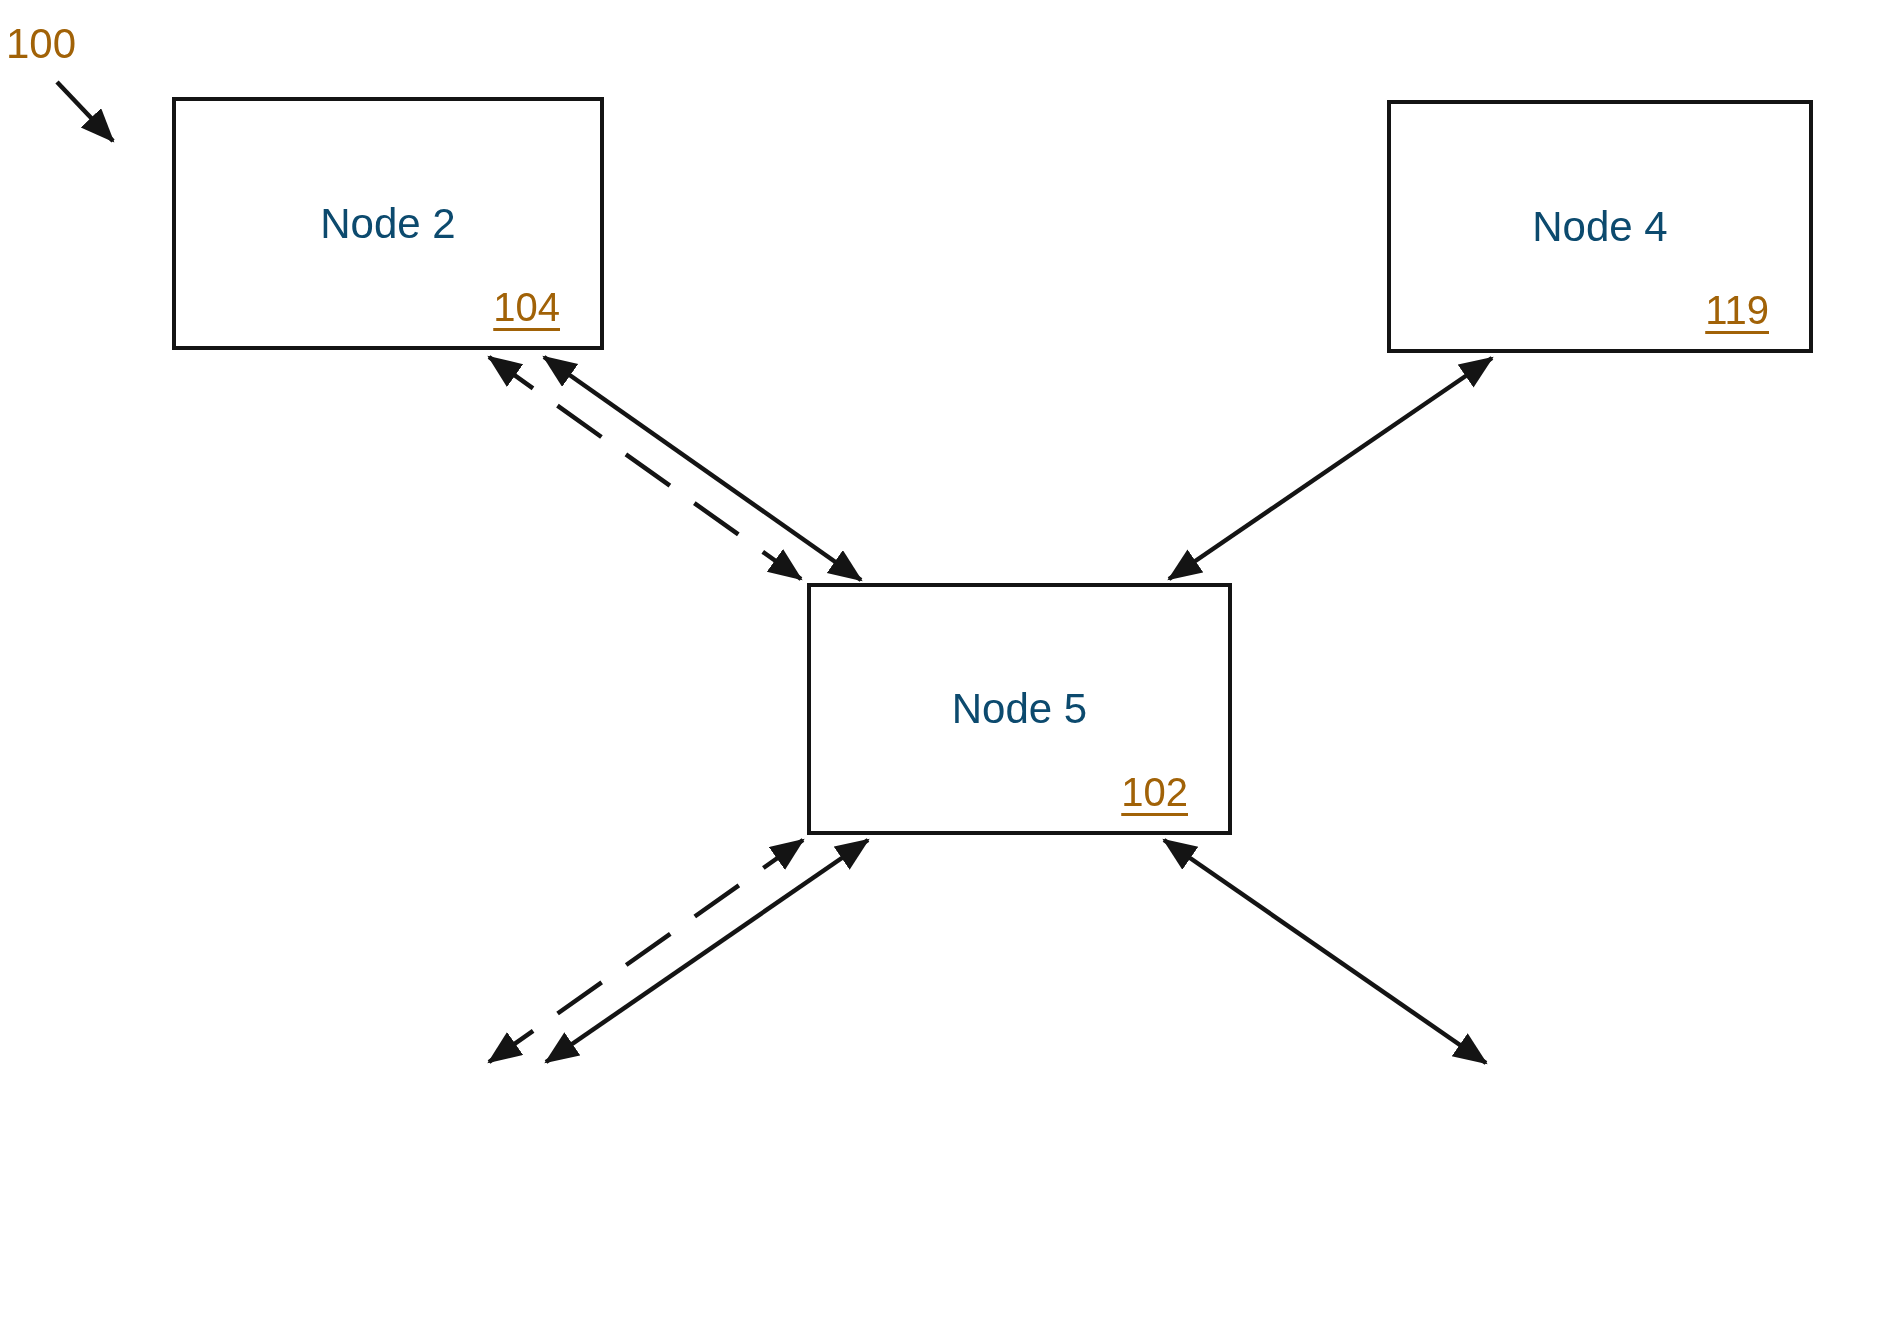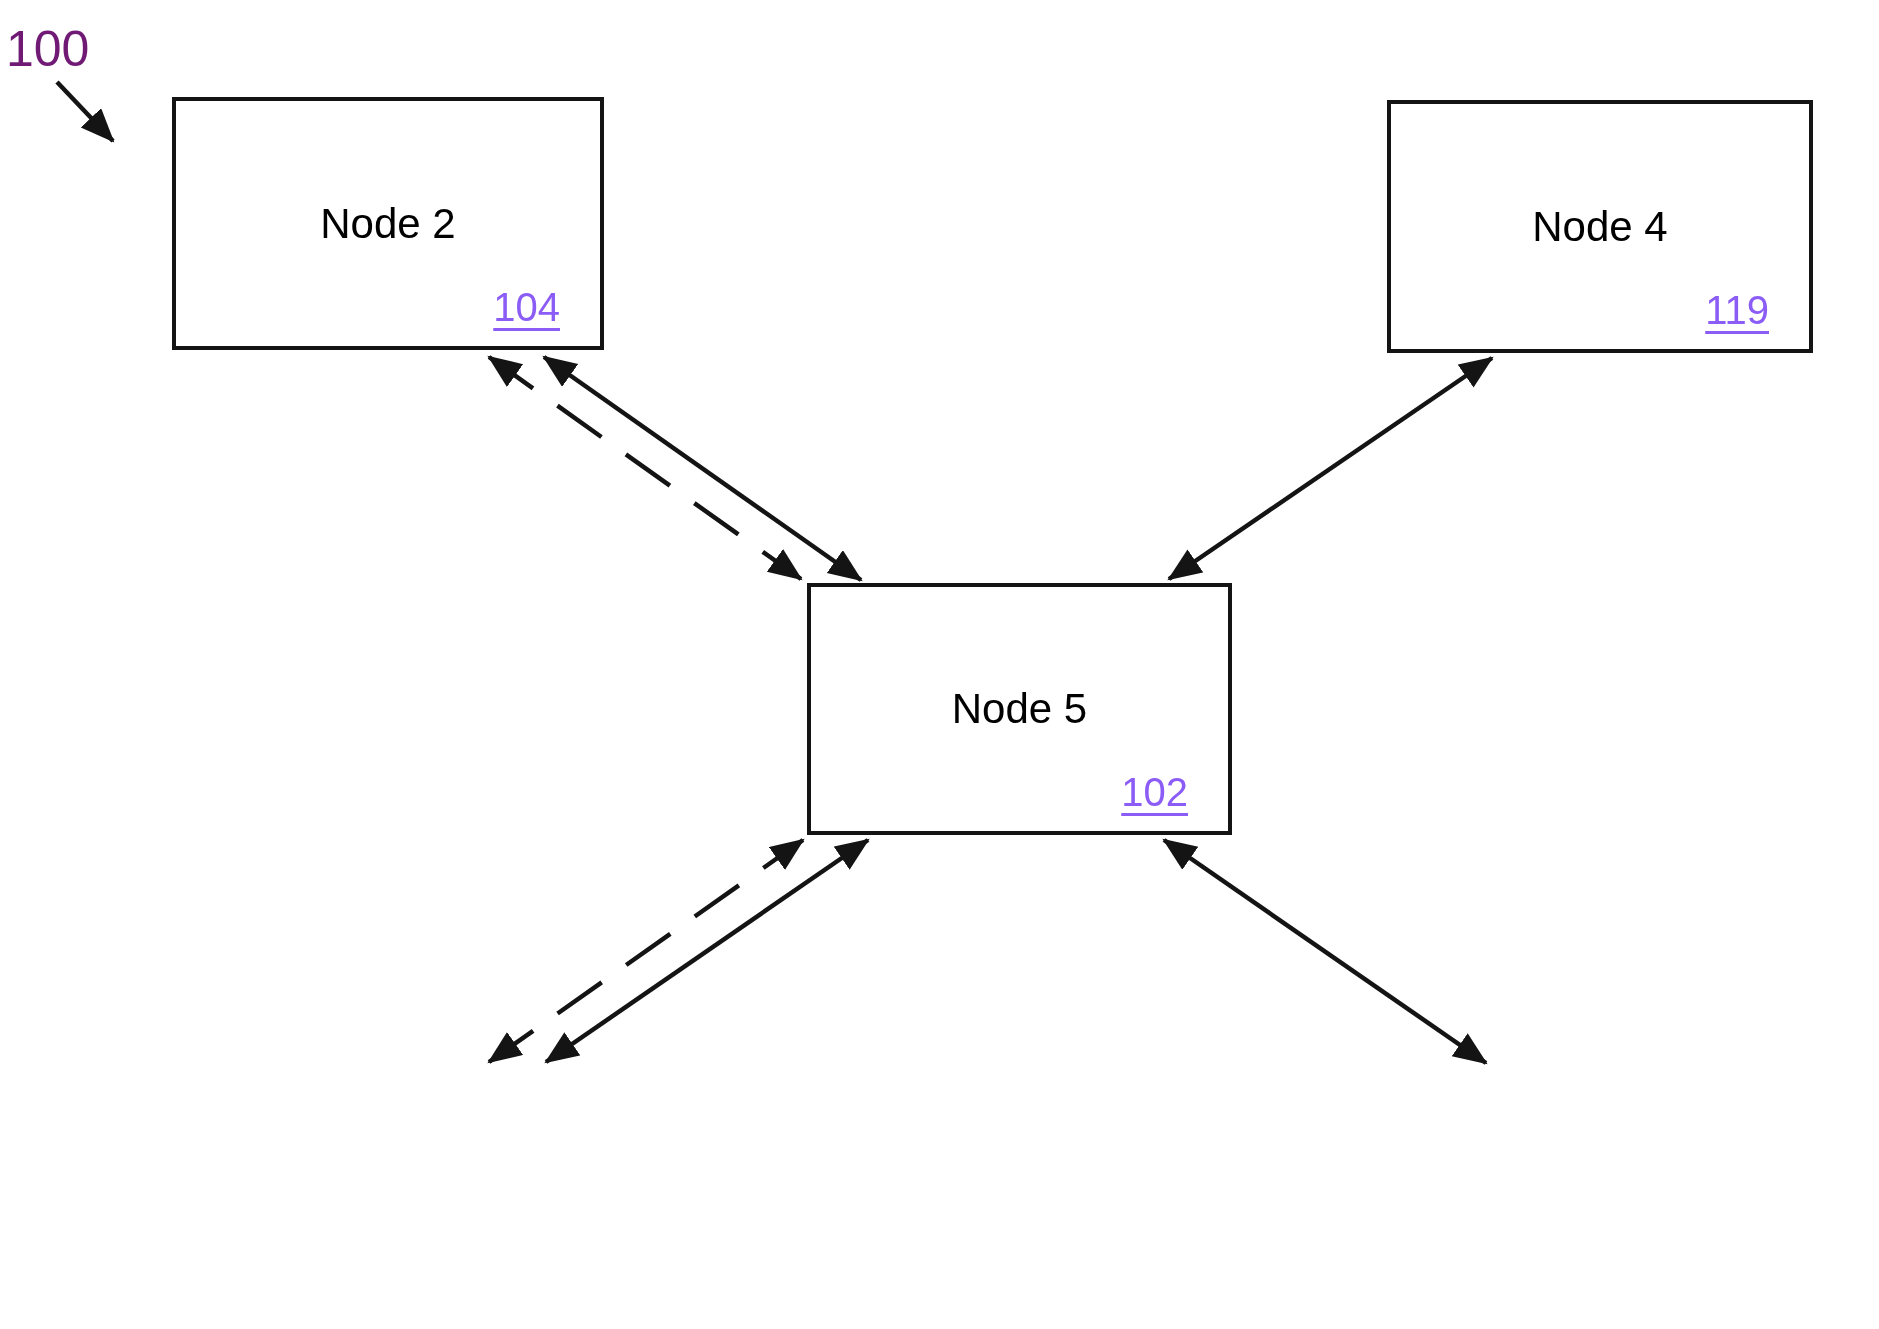--- a/index.html
+++ b/index.html
@@ -28,44 +28,44 @@
     box-sizing: border-box;
     border: 4px solid #141414;
     background: #ffffff;
     display: flex;
     align-items: center;
     justify-content: center;
   }
   .node-label {
     font-size: 42px;
     letter-spacing: 0px;
-    color: #000000;
+    color: #0c4a6e;
     white-space: nowrap;
   }
   .node-ref {
     position: absolute;
     right: 40px;
     bottom: 16px;
     font-size: 40px;
-    color: #8b5cf6;
+    color: #a16207;
     text-decoration: underline;
     text-decoration-thickness: 3px;
     text-underline-offset: 7px;
   }
   .n1 { left: 807px;  top: 583px;  width: 425px; height: 252px; }
   .n2 { left: 172px;  top: 97px;   width: 432px; height: 253px; }
   .n3 { left: 175px;  top: 1067px; width: 428px; height: 250px; }
   .n4 { left: 1387px; top: 100px;  width: 426px; height: 253px; }
   .n5 { left: 1437px; top: 1068px; width: 426px; height: 250px; }
   .fig-ref {
     position: absolute;
     left: 6px;
     top: 20px;
-    font-size: 50px;
-    color: #701a75;
+    font-size: 42px;
+    color: #a16207;
   }
   .wire {
     stroke: #141414;
     stroke-width: 4.5;
     fill: none;
   }
   .wire.dashed {
     stroke-dasharray: 54 30;
   }
 </style>

